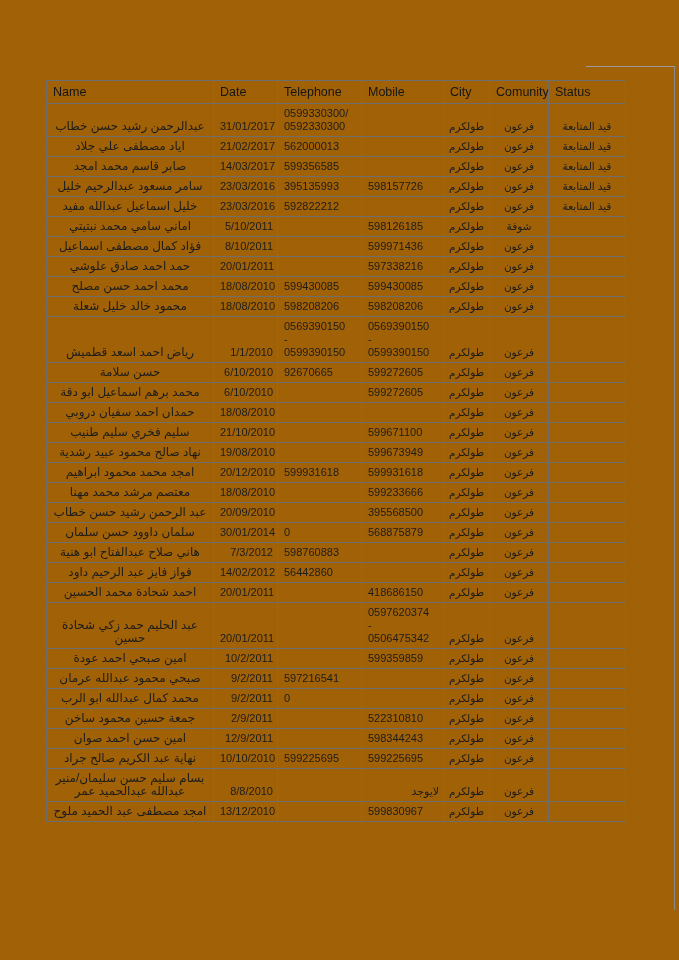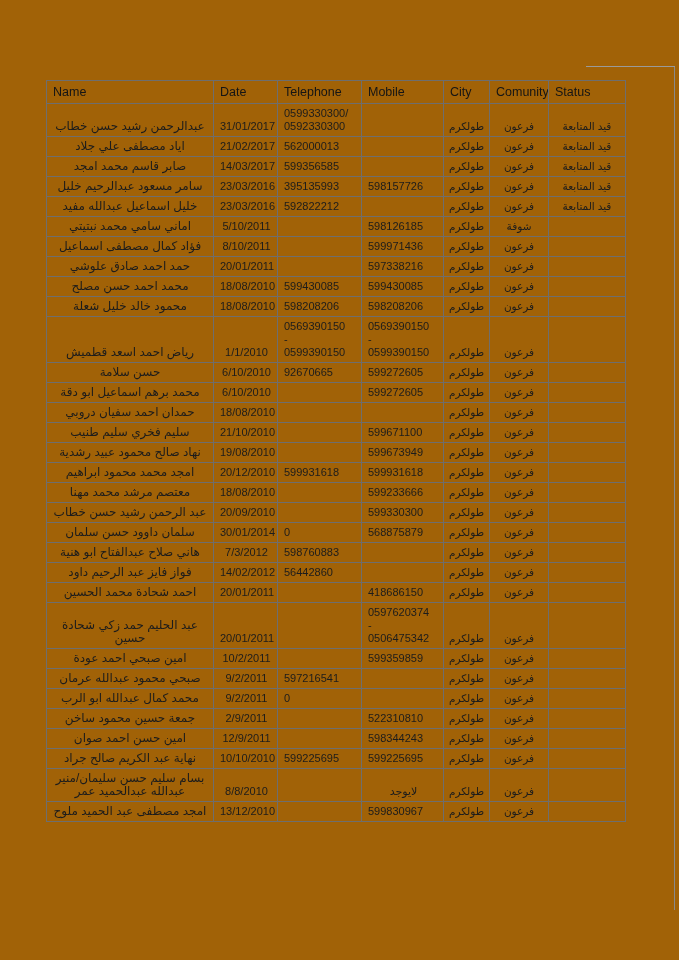--- a/index.html
+++ b/index.html
@@ -50,26 +50,26 @@
   }
   .data-table td {
     font-size:11px;
     line-height:13px;
     color:#1c1c1c;
     padding:3px 4px;
     height:13px;
     vertical-align:bottom;
   }
   td.col-name { text-align:center; direction:rtl; font-size:12px; }
-  td.col-date { text-align:center; direction:ltr; padding-left:6px; white-space:nowrap;margin-left:36px; }
+  td.col-date { text-align:right; direction:ltr; padding-left:6px; white-space:nowrap;margin-left:36px; }
   td.col-telephone, td.col-mobile {
     text-align:left; direction:ltr; padding-left:6px;
     white-space:pre-line;
   }
-  td.col-mobile.rtl-val { direction:rtl; text-align:center; }
+  td.col-mobile.rtl-val { direction:rtl; text-align:right; }
   td.col-city, td.col-comunity, td.col-status {
     text-align:center; direction:rtl; font-size:10.5px;
   }
   col.c-name { width:167px; }
   col.c-date { width:64px; }
   col.c-telephone { width:84px; }
   col.c-mobile { width:82px; }
   col.c-city { width:46px; }
   col.c-comunity { width:59px; }
   col.c-status { width:77px; }
@@ -268,21 +268,21 @@
           <td class="col-telephone"></td>
           <td class="col-mobile">599233666</td>
           <td class="col-city">طولكرم</td>
           <td class="col-comunity">فرعون</td>
           <td class="col-status"></td>
         </tr>
         <tr>
           <td class="col-name">عبد الرحمن رشيد حسن خطاب</td>
           <td class="col-date">20/09/2010</td>
           <td class="col-telephone"></td>
-          <td class="col-mobile">599330300</td>
+          <td class="col-mobile">395568500</td>
           <td class="col-city">طولكرم</td>
           <td class="col-comunity">فرعون</td>
           <td class="col-status"></td>
         </tr>
         <tr>
           <td class="col-name">سلمان داوود حسن سلمان</td>
           <td class="col-date">30/01/2014</td>
           <td class="col-telephone">0</td>
           <td class="col-mobile">568875879</td>
           <td class="col-city">طولكرم</td>

